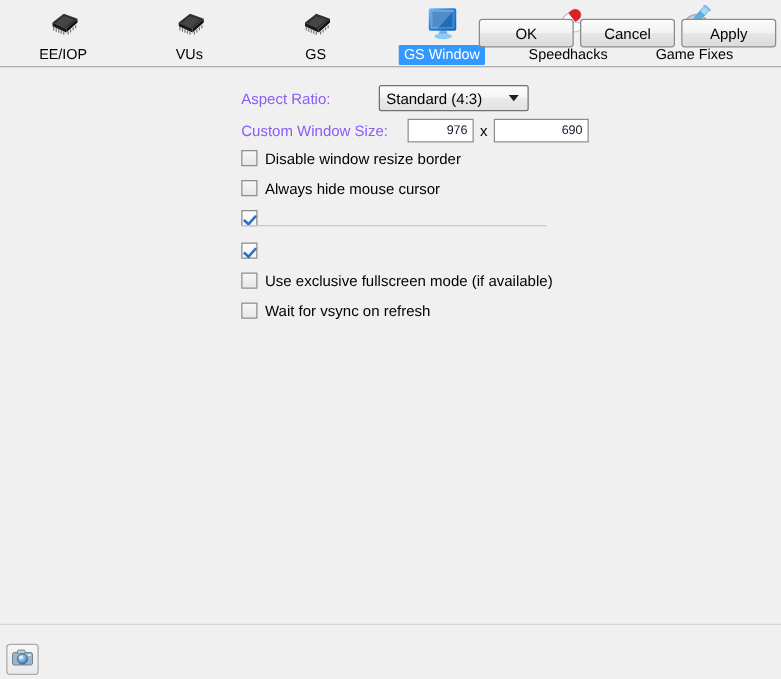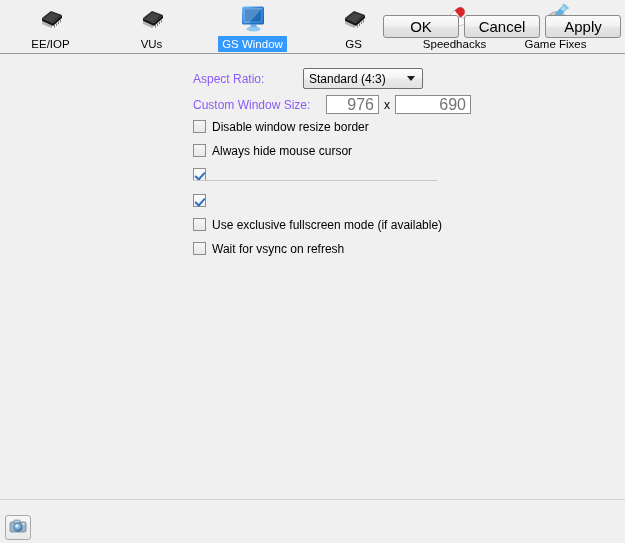--- a/index.html
+++ b/index.html
@@ -115,24 +115,24 @@
     margin-right: 3px;
   }
 
   
   .numfield {
     height: 19px;
     box-sizing: border-box;
     border: 1px solid #8c8c8c;
     background: #ffffff;
     text-align: right;
-    font-size: 16px;
+    font-size: 10px;
     line-height: 17px;
     padding: 0 4px 0 2px;
-    color: #737373;
+    color: #0f172a;
     font-family: "Liberation Sans", sans-serif;
   }
   .xsep {
     font-size: 12px;
     margin: 0 5px;
     color: #000;
   }
 
   
   .cbrow {
@@ -191,21 +191,21 @@
   }
   .dlg-button {
     position: absolute;
     top: 15px;
     width: 76px;
     height: 23px;
     box-sizing: border-box;
     border: 1px solid #8a8a8a;
     border-radius: 3px;
     background: linear-gradient(to bottom, #fbfbfb 0%, #f2f2f2 48%, #e6e6e6 52%, #dcdcdc 100%);
-    font-size: 15px;
+    font-size: 12px;
     font-family: "Liberation Sans", sans-serif;
     color: #000;
     display: flex;
     align-items: center;
     justify-content: center;
     cursor: default;
   }
   #btn-screenshot {
     position: absolute;
     left: 5px;
@@ -270,20 +270,45 @@
             <line x1="21.5" y1="19.5" x2="21.5" y2="21.9"></line>
             <line x1="23.5" y1="17.8" x2="23.5" y2="20.2"></line>
             <line x1="25.5" y1="16.1" x2="25.5" y2="18.5"></line>
           </g>
         </g>
       </svg>
     </div>
     <div class="tool-label">VUs</div>
   </div>
 
+  <div class="tool-item">
+    <div class="tool-icon">
+      <svg width="32" height="30" viewBox="0 0 32 30">
+        <g>
+          <path d="M7 14 L16 7 L27 11 L18 19 Z" fill="#2f2f2f"></path>
+          <path d="M7 14 L18 19 L18 22 L7 17 Z" fill="#1a1a1a"></path>
+          <path d="M18 19 L27 11 L27 14 L18 22 Z" fill="#111111"></path>
+          <path d="M9 15 L16 9 L24 11.5 L17 18 Z" fill="#454545"></path>
+          <g stroke="#6a6a6a" stroke-width="0.9">
+            <line x1="8" y1="17.6" x2="8" y2="20.4"></line>
+            <line x1="10" y1="18.5" x2="10" y2="21.3"></line>
+            <line x1="12" y1="19.4" x2="12" y2="22.2"></line>
+            <line x1="14" y1="20.2" x2="14" y2="23"></line>
+            <line x1="16" y1="21" x2="16" y2="23.8"></line>
+            <line x1="19.5" y1="21.2" x2="19.5" y2="23.6"></line>
+            <line x1="21.5" y1="19.5" x2="21.5" y2="21.9"></line>
+            <line x1="23.5" y1="17.8" x2="23.5" y2="20.2"></line>
+            <line x1="25.5" y1="16.1" x2="25.5" y2="18.5"></line>
+          </g>
+        </g>
+      </svg>
+    </div>
+    <div class="tool-label">GS</div>
+  </div>
+
   <div class="tool-item selected">
     <div class="tool-icon">
       <svg width="32" height="30" viewBox="0 0 32 30">
         <defs>
           <linearGradient id="scr" x1="0" y1="0" x2="1" y2="1">
             <stop offset="0%" stop-color="#7ec2f5"></stop>
             <stop offset="45%" stop-color="#2f7fd4"></stop>
             <stop offset="100%" stop-color="#1d5fa8"></stop>
           </linearGradient>
           <linearGradient id="stand" x1="0" y1="0" x2="0" y2="1">
@@ -293,45 +318,20 @@
         </defs>
         <path d="M14 19 L19 19 L20 24 L13 24 Z" fill="url(#stand)"></path>
         <ellipse cx="16.5" cy="25" rx="7" ry="2.4" fill="#8fc8f2"></ellipse>
         <rect x="5" y="2.5" width="22" height="18" rx="1.5" fill="url(#scr)"></rect>
         <path d="M6.5 4 L25.5 4 L25.5 19 L6.5 19 Z" fill="#3b8ddd"></path>
         <path d="M8 5.5 L24 5.5 L24 17.5 L8 17.5 Z" fill="#1f6cb8"></path>
         <path d="M6.5 4 L25.5 4 L12 19 L6.5 19 Z" fill="#ffffff" opacity="0.22"></path>
       </svg>
     </div>
     <div class="tool-label">GS Window</div>
-  </div>
-
-  <div class="tool-item">
-    <div class="tool-icon">
-      <svg width="32" height="30" viewBox="0 0 32 30">
-        <g>
-          <path d="M7 14 L16 7 L27 11 L18 19 Z" fill="#2f2f2f"></path>
-          <path d="M7 14 L18 19 L18 22 L7 17 Z" fill="#1a1a1a"></path>
-          <path d="M18 19 L27 11 L27 14 L18 22 Z" fill="#111111"></path>
-          <path d="M9 15 L16 9 L24 11.5 L17 18 Z" fill="#454545"></path>
-          <g stroke="#6a6a6a" stroke-width="0.9">
-            <line x1="8" y1="17.6" x2="8" y2="20.4"></line>
-            <line x1="10" y1="18.5" x2="10" y2="21.3"></line>
-            <line x1="12" y1="19.4" x2="12" y2="22.2"></line>
-            <line x1="14" y1="20.2" x2="14" y2="23"></line>
-            <line x1="16" y1="21" x2="16" y2="23.8"></line>
-            <line x1="19.5" y1="21.2" x2="19.5" y2="23.6"></line>
-            <line x1="21.5" y1="19.5" x2="21.5" y2="21.9"></line>
-            <line x1="23.5" y1="17.8" x2="23.5" y2="20.2"></line>
-            <line x1="25.5" y1="16.1" x2="25.5" y2="18.5"></line>
-          </g>
-        </g>
-      </svg>
-    </div>
-    <div class="tool-label">GS</div>
   </div>
 
   <div class="tool-item">
     <div class="tool-icon">
       <svg width="32" height="30" viewBox="0 0 32 30">
         <g transform="rotate(-38 18 11)">
           <rect x="11" y="6" width="16" height="9" rx="4.5" fill="#ffffff" stroke="#b4b4b4" stroke-width="0.8"></rect>
           <path d="M19 6 H22.5 A4.5 4.5 0 0 1 27 10.5 A4.5 4.5 0 0 1 22.5 15 H19 Z" fill="#d8232a"></path>
         </g>
         <ellipse cx="12.5" cy="16.5" rx="6.5" ry="4.3" fill="#ffffff" stroke="#bcbcbc" stroke-width="0.8"></ellipse>

